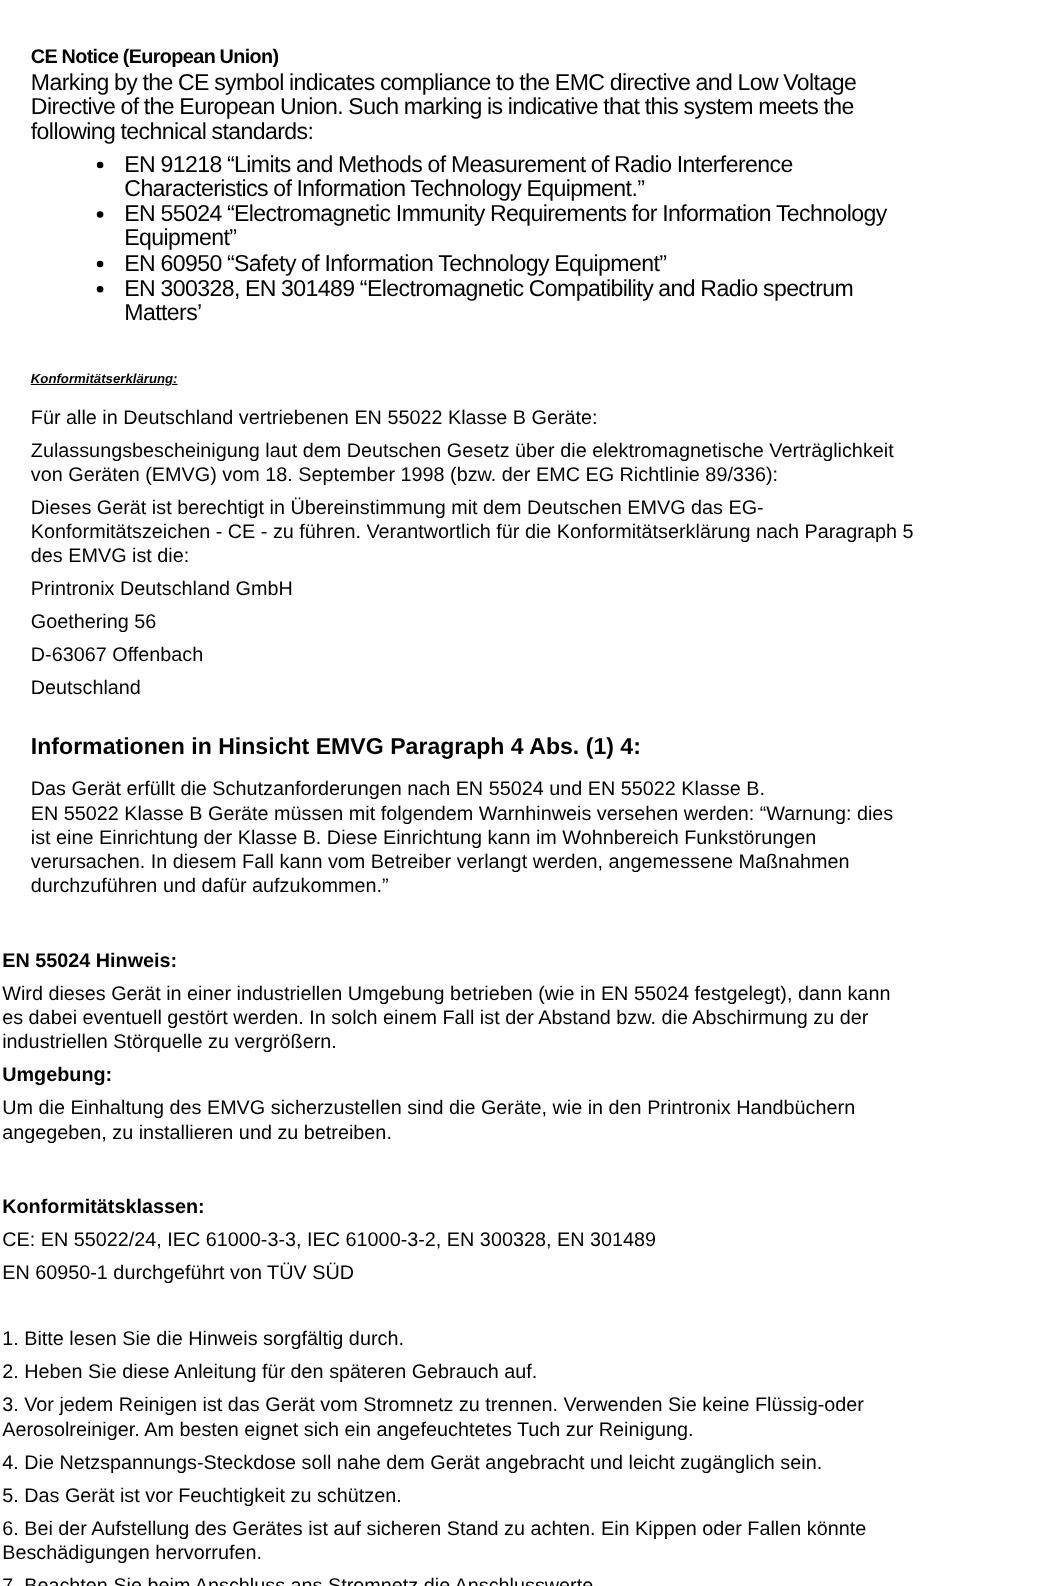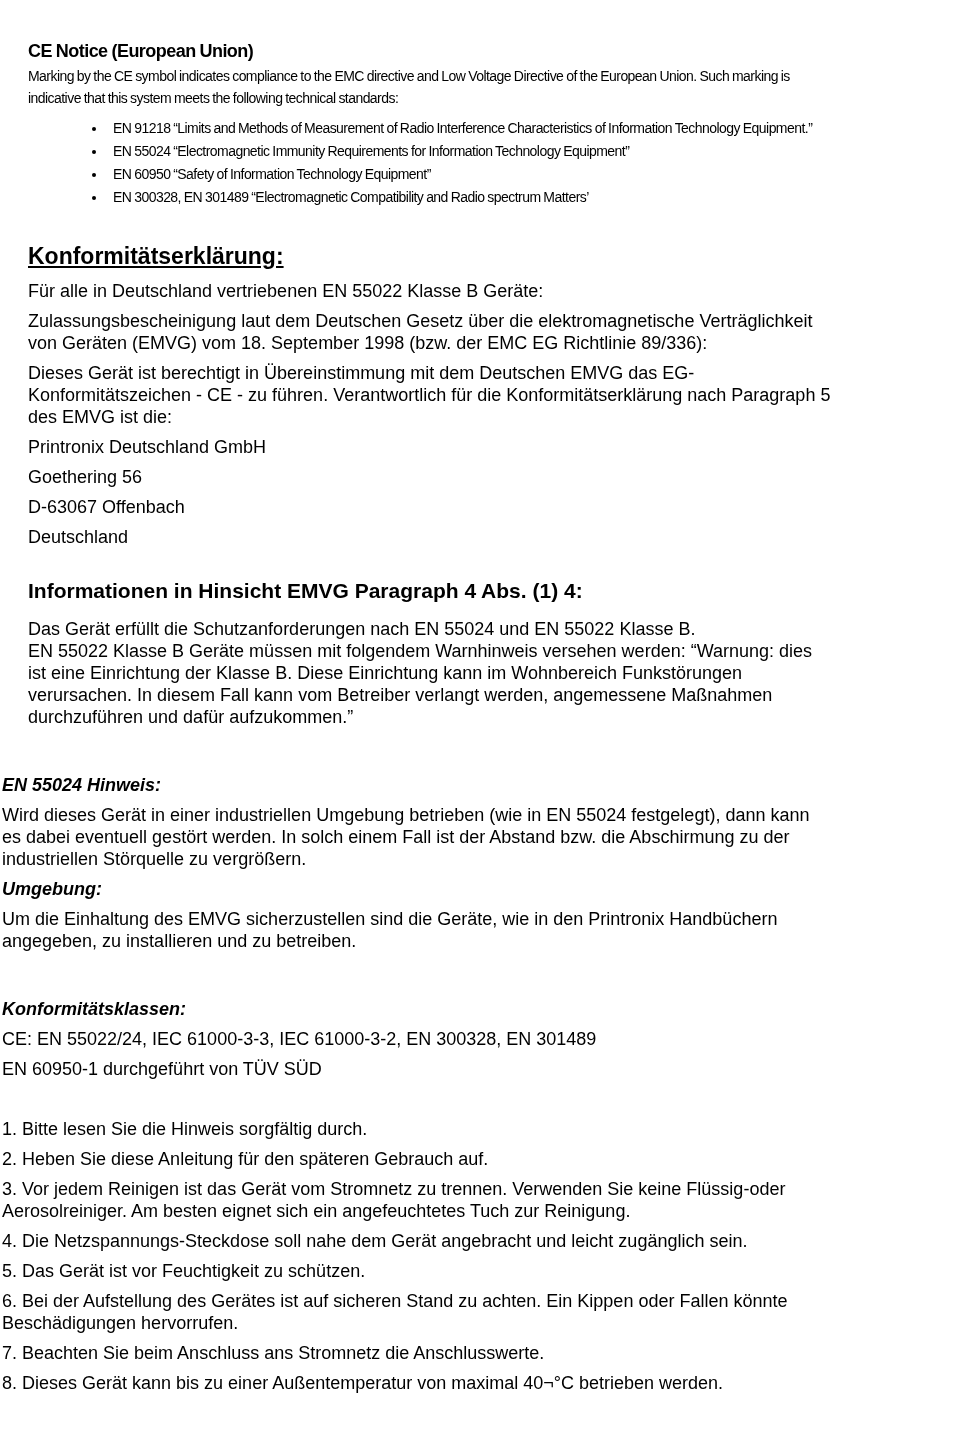--- a/index.html
+++ b/index.html
@@ -30,47 +30,47 @@
       margin: 0 0 8px 0;
       line-height: 22px;
     }
     .tight { margin-bottom: 0; }
 
     
     .condensed p, .condensed li, .condensed h2 {
       letter-spacing: -0.55px;
       word-spacing: -0.5px;
     }
-    .condensed p, .condensed li { font-size: 14px; }
+    .condensed p, .condensed li { font-size: 21px; }
 
     .h-ce {
       font-size: 18px;
       font-weight: bold;
       margin: 0 0 3px 0;
       line-height: 22px;
     }
     .h-underline {
-      font-size: 23px;
+      font-size: 12px;
       font-weight: bold;
       text-decoration: underline;
       margin: 36px 0 12px 0;
       line-height: 24px;
+      font-style: italic;
     }
     .h-big {
       font-size: 21px;
       font-weight: bold;
       margin: 30px 0 14px 0;
       line-height: 26px;
     }
     .h-std {
       font-size: 18px;
       font-weight: bold;
       margin: 0 0 7px 0;
       line-height: 23px;
-      font-style: italic;
     }
     .gap-lg { margin-top: 46px; }
     .gap-md { margin-top: 38px; }
     .gap-sm { margin-top: 4px; }
 
     ul.bullets {
       margin: 2px 0 0 0;
       padding: 0 0 0 79px;
       list-style-type: disc;
     }

